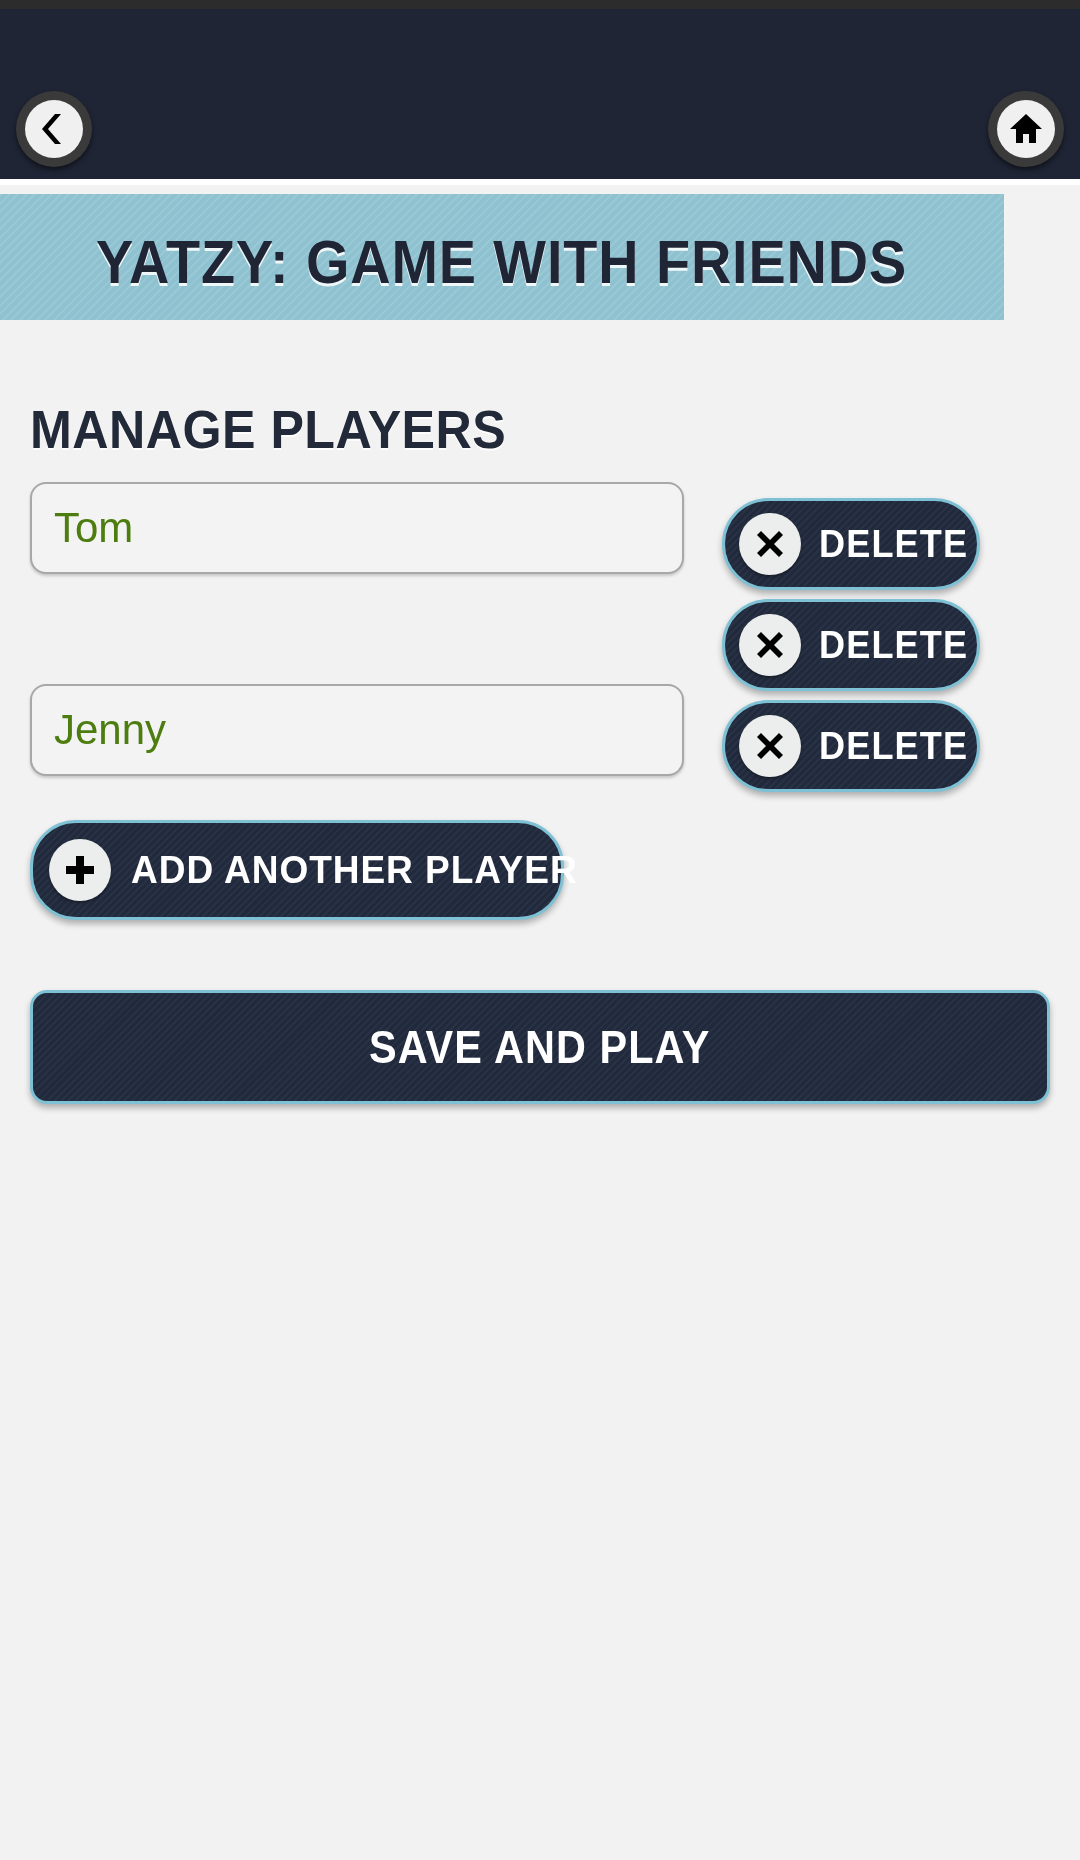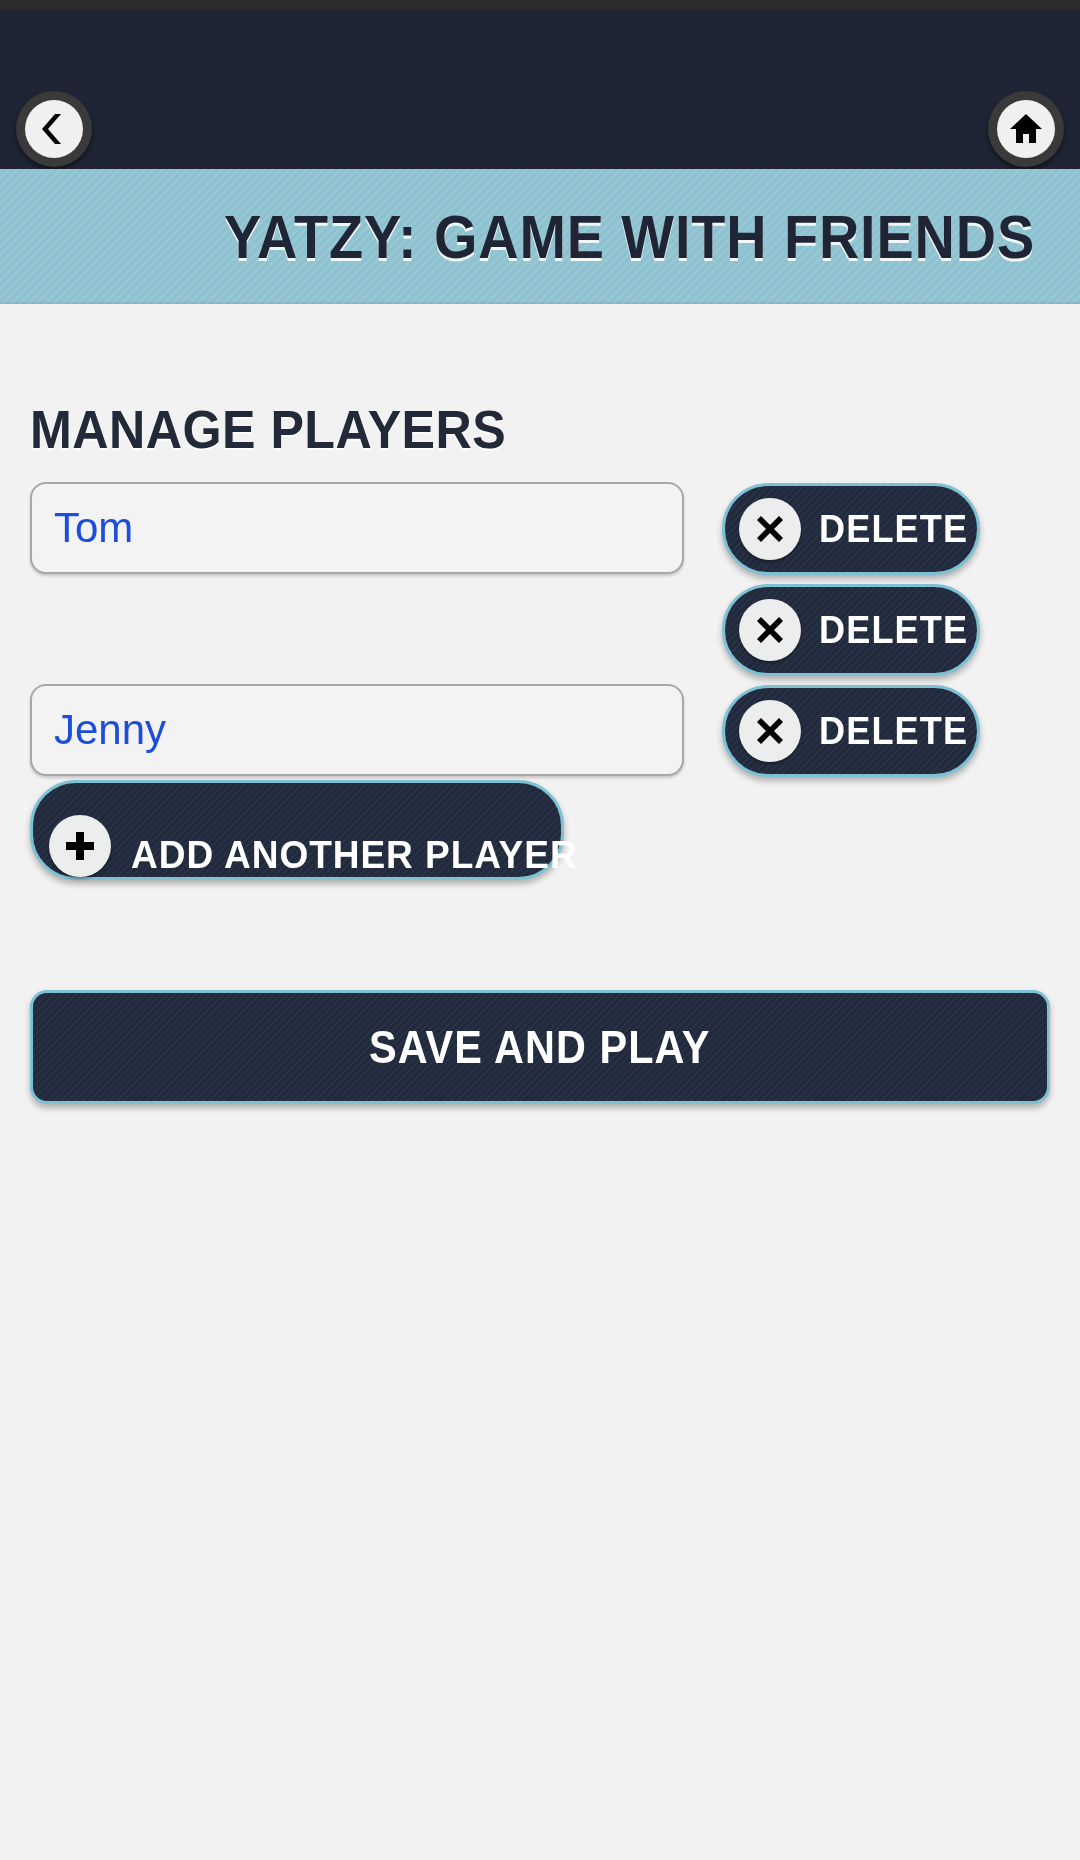--- a/index.html
+++ b/index.html
@@ -59,33 +59,33 @@
     justify-content: center;
   }
   #back-btn { left: 16px; top: 82px; }
   #home-btn { left: 988px; top: 82px; }
 
   .glyph-svg { display: block; }
 
   
   .banner {
     position: absolute;
-    top: 169px; left: 0;
-    width: 1080px; height: 135px;
+    top: 194px; left: 0;
+    width: 1004px; height: 135px;
     background-color: #8ec2d0;
     background-image: repeating-linear-gradient(
       135deg,
       rgba(255,255,255,0.10) 0px,
       rgba(255,255,255,0.10) 2px,
       rgba(0,0,0,0.0) 2px,
       rgba(0,0,0,0.0) 6px
     );
     display: flex;
     align-items: center;
-    justify-content: flex-end;
+    justify-content: center;
     box-shadow: inset 0 -2px 0 rgba(0,0,0,0.06);
   }
   .banner-title {
     font-family: "Liberation Sans Narrow", "Liberation Sans", sans-serif;
     font-weight: bold;
     font-size: 62px;
     letter-spacing: 1px;
     color: #1f2535;
     transform: scaleX(0.90);
     transform-origin: center;
@@ -134,21 +134,21 @@
     left: 30px;
     top: 0;
     width: 654px;
     height: 92px;
     box-sizing: border-box;
     background: #f3f3f3;
     border: 2px solid #a8a8a8;
     border-radius: 16px;
     font-family: "Liberation Sans Narrow", "Liberation Sans", sans-serif;
     font-size: 42px;
-    color: #1d4ed8;
+    color: #4d7c0f;
     padding: 0 22px;
     outline: none;
     box-shadow: 0 2px 3px rgba(0,0,0,0.18);
   }
 
   .btn-pill {
     box-sizing: border-box;
     background-color: #212a3d;
     background-image: repeating-linear-gradient(
       135deg,
@@ -177,42 +177,41 @@
     display: flex;
     align-items: center;
     justify-content: center;
     flex: none;
     box-shadow: 0 2px 3px rgba(0,0,0,0.35);
   }
 
   .delete-btn {
     position: absolute;
     left: 722px;
-    top: 1px;
+    top: 16px;
     width: 258px;
     height: 92px;
     padding-left: 14px;
   }
   .delete-btn .icon-circle { width: 62px; height: 62px; }
   .delete-btn .btn-label {
     font-size: 38px;
     letter-spacing: 1.2px;
     margin-left: 18px;
     transform: scaleX(0.95);
     transform-origin: left center;
   }
 
   .add-btn {
     position: absolute;
     left: 30px;
-    top: 460px;
+    top: 500px;
     width: 534px;
     height: 100px;
     padding-left: 16px;
-    align-items: flex-end;
   }
   .add-btn .icon-circle { width: 62px; height: 62px; }
   .add-btn .btn-label {
     font-size: 39px;
     letter-spacing: 1px;
     margin-left: 20px;
     transform: scaleX(0.95);
     transform-origin: left center;
   }
 

